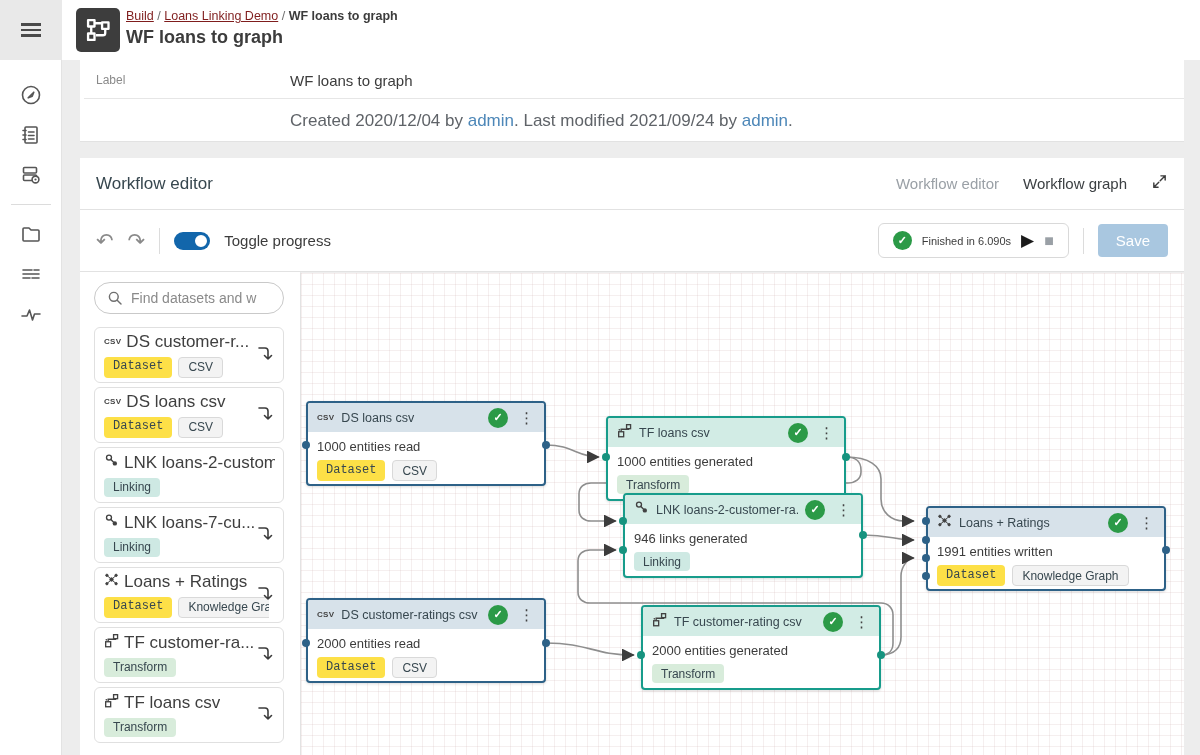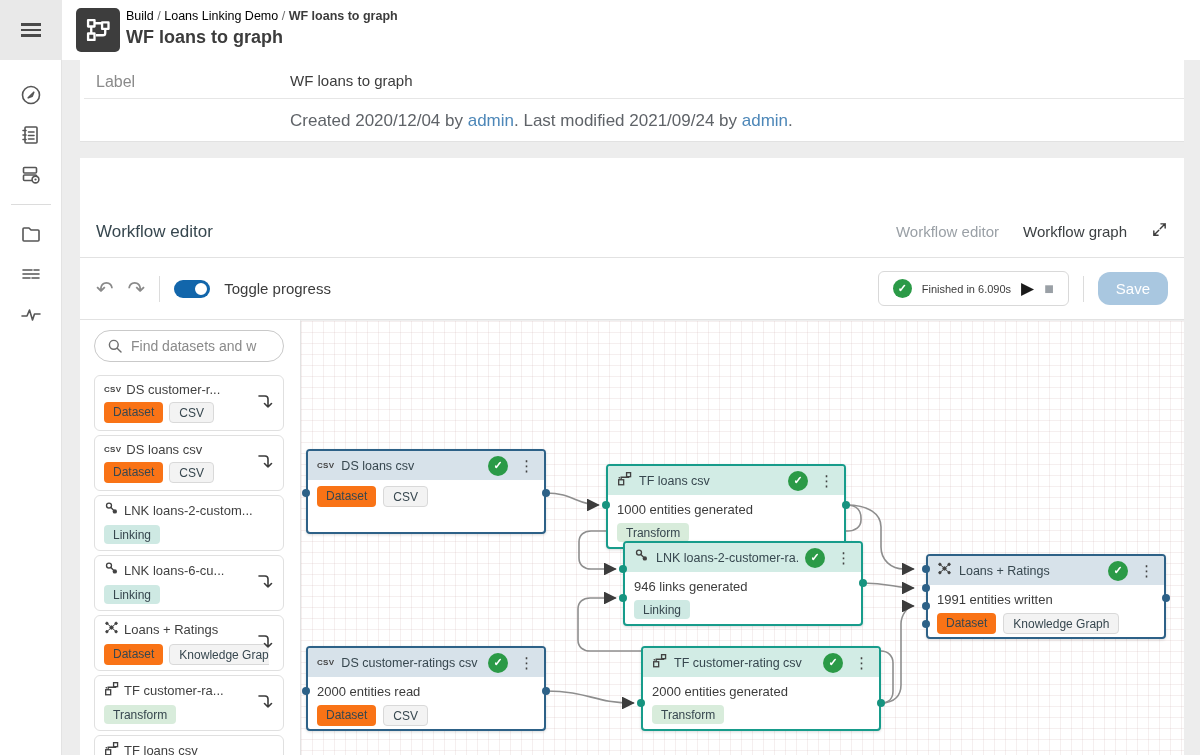--- a/index.html
+++ b/index.html
@@ -13,71 +13,71 @@
   .burger { display:flex; flex-direction:column; gap:3px; cursor:pointer; }
   .burger span { display:block; width:20px; height:2.5px; background:#4a4a4a; }
   .rail-items { display:flex; flex-direction:column; align-items:center; gap:14px; padding-top:22px; }
   .rail-btn { width:34px; height:26px; display:flex; align-items:center; justify-content:center; cursor:pointer; }
   .rail-div { width:40px; height:1px; background:#dcdcdc; margin:2px 0; }
 
   
   #topbar { position:absolute; left:62px; top:0; width:1138px; height:60px; background:#fff; }
   #appicon { position:absolute; left:14px; top:8px; width:44px; height:44px; background:#3d3d3d; border-radius:5px; display:flex; align-items:center; justify-content:center; }
   #crumbs { position:absolute; left:64px; top:9px; font-size:12.5px; color:#6f6f6f; }
-  #crumbs a { color:#000000; cursor:pointer; }
+  #crumbs a { color:#7f1d1d; text-decoration:underline; cursor:pointer; }
   #crumbs .cur { color:#3c3c3c; font-weight:700; }
   #page-title { position:absolute; left:64px; top:27px; font-size:18px; font-weight:700; color:#3c3c3c; }
 
   
   #card-summary { position:absolute; left:80px; top:60px; width:1104px; height:82px; background:#fff; border-bottom:1px solid #e2e2e2; }
-  #lbl-key { position:absolute; left:16px; top:13px; font-size:16px; color:#8a8a8a; }
+  #lbl-key { position:absolute; left:16px; top:13px; font-size:12px; color:#8a8a8a; }
   #lbl-val { position:absolute; left:210px; top:12px; font-size:15px; color:#3c3c3c; }
   #sum-div { position:absolute; left:4px; right:0; top:38px; height:1px; background:#e6e6e6; }
   #created { position:absolute; left:210px; top:51px; font-size:17px; color:#5f6368; }
   #created a { color:#4d87b8; text-decoration:none; cursor:pointer; }
 
   
   #card-editor { position:absolute; left:80px; top:158px; width:1104px; height:597px; background:#fff; }
-  #ed-head { height:52px; border-bottom:1px solid #e2e2e2; display:flex; align-items:center; justify-content:space-between; padding:0 16px;margin-top:48px; }
+  #ed-head { height:52px; border-bottom:1px solid #e2e2e2; display:flex; align-items:center; justify-content:space-between; padding:0 16px; }
   #ed-title { font-size:17px; color:#37474f; }
   .ed-tabs { display:flex; align-items:center; gap:24px; }
   .tab { font-size:15px; cursor:pointer; }
   .tab.inactive { color:#9aa0a6; }
   .tab.active { color:#3c4043; font-weight:500; }
 
   #ed-toolbar { height:62px; border-bottom:1px solid #e2e2e2; display:flex; align-items:center; justify-content:space-between; padding:0 16px; }
   .tb-left { display:flex; align-items:center; gap:14px; }
   .histbtn { font-size:21px; color:#8a8a8a; cursor:pointer; line-height:1; }
   .vdiv { width:1px; height:26px; background:#dcdcdc; }
   .toggle { width:36px; height:18px; border-radius:10px; background:#1266ab; position:relative; cursor:pointer; }
   .toggle .knob { position:absolute; right:1px; top:1px; width:16px; height:16px; border-radius:50%; background:#fff; border:2px solid #1266ab; }
   .toggle-label { font-size:15px; color:#3c3c3c; }
   .tb-right { display:flex; align-items:center; gap:14px; }
   .status-pill { display:flex; align-items:center; gap:10px; border:1px solid #d9d9d9; border-radius:6px; background:#fff; padding:7px 14px; }
   .chk { width:19px; height:19px; border-radius:50%; background:#2b9a47; color:#fff; font-size:11px; font-weight:700; display:flex; align-items:center; justify-content:center; }
   .status-text { font-size:11px; color:#3c3c3c; }
   .play { font-size:17px; color:#1b1b1b; cursor:pointer; line-height:1; }
   .stop { font-size:16px; color:#9aa0a6; cursor:pointer; line-height:1; }
-  .save-btn { background:#a9c7e0; color:#fff; font-size:15px; border:none; border-radius:12px; padding:8px 18px; cursor:default; }
+  .save-btn { background:#a9c7e0; color:#fff; font-size:15px; border:none; border-radius:4px; padding:8px 18px; cursor:default; }
 
   #ed-body { position:relative; height:483px; display:flex; }
 
   
   #palette { width:220px; padding:10px 16px 0 14px; overflow:hidden; }
   .search { display:flex; align-items:center; gap:8px; border:1px solid #c9c9c9; border-radius:16px; height:32px; padding:0 12px; margin-bottom:13px; background:#fff; }
   .search input { border:none; outline:none; font-size:14px; color:#3c3c3c; width:140px; background:transparent; font-family:"Liberation Sans",sans-serif; }
   .search input::placeholder { color:#8a8a8a; }
   .pcard { border:1px solid #e0e0e0; border-radius:6px; background:#fff; padding:7px 8px 8px 9px; margin-bottom:4px; display:flex; align-items:center; justify-content:space-between; height:56px; overflow:hidden; }
   .pcard .pl { overflow:hidden; }
   .prow { display:flex; align-items:center; gap:5px; white-space:nowrap; }
-  .pname { font-size:13px; color:#3f3f3f; white-space:nowrap; }
+  .pname { font-size:17px; color:#3f3f3f; white-space:nowrap; }
   .csvglyph { font-size:8px; font-weight:700; color:#424242; letter-spacing:.3px; }
   .badges { display:flex; gap:6px; margin-top:5px; white-space:nowrap; }
   .badge { font-size:12px; padding:2.5px 9px; border-radius:4px; color:#37474f; white-space:nowrap; }
-  .b-dataset { background:#f97316; }
+  .b-dataset { background:#fde047;font-family:Liberation Mono, monospace; }
   .b-neutral { background:#f3f3f3; border:1px solid #d9d9d9; }
   .b-linking { background:#cee9e3; }
   .b-transform { background:#d8ecdb; }
   .ins-arrow { flex:none; cursor:pointer; }
 
   
   #canvas { position:relative; flex:1; background:#fff; border-left:1px solid #e3e3e3; border-top:1px solid #eee;
     background-image:
       linear-gradient(to right, rgba(205,175,175,.20) 1px, transparent 1px),
       linear-gradient(to bottom, rgba(205,175,175,.20) 1px, transparent 1px);
@@ -274,21 +274,21 @@
       </div>
 
       <div class="pcard">
         <div class="pl">
             <div class="prow">
           <span><svg width="15" height="15" viewBox="0 0 18 18" style="stroke:#424242; fill:none; stroke-width:1.6;">
                   <circle cx="6" cy="5.5" r="3"></circle>
                   <path d="M8,7.5 L11.5,11"></path>
                   <circle cx="13" cy="12.5" r="2.6" fill="#424242" stroke="none"></circle>
                 </svg></span>
-          <span class="pname">LNK loans-6-cu...</span>
+          <span class="pname">LNK loans-7-cu...</span>
             </div>
           <div class="badges">
             <span class="badge b-linking">Linking</span>
           </div>
           </div>
         <span class="ins-arrow"><svg class="icon-svg" width="20" height="20" viewBox="0 0 20 20" style="stroke:#3c3c3c">
               <path d="M4,5 h6 a3,3 0 0 1 3,3 v8 M9.5,12.5 L13,16 L16.5,12.5"></path>
             </svg></span>
       </div>
 
@@ -374,20 +374,21 @@
         </g>
       </svg>
 
       <div class="node blue" style="left:5px; top:128px;">
         <div class="nhead">
           <span class="csvglyph">CSV</span>
           <span class="ntitle">DS loans csv</span>
           <span class="nchk">✓</span>
           <span class="kebab">⋮</span>
         </div>
+        <div class="nstat">1000 entities read</div>
         <div class="nbadges">
           <span class="badge b-dataset">Dataset</span>
           <span class="badge b-neutral">CSV</span>
         </div>
       </div>
 
       <div class="node teal" style="left:305px; top:143px;">
         <div class="nhead">
           <span><svg width="15" height="15" viewBox="0 0 18 18" style="stroke:#424242; fill:none; stroke-width:1.6;">
                 <rect x="2" y="10.5" width="6" height="6"></rect>
@@ -450,21 +451,21 @@
           <span class="nchk">✓</span>
           <span class="kebab">⋮</span>
         </div>
         <div class="nstat">2000 entities read</div>
         <div class="nbadges">
           <span class="badge b-dataset">Dataset</span>
           <span class="badge b-neutral">CSV</span>
         </div>
       </div>
 
-      <div class="node teal" style="left:340px; top:325px;">
+      <div class="node teal" style="left:340px; top:332px;">
         <div class="nhead">
           <span><svg width="15" height="15" viewBox="0 0 18 18" style="stroke:#424242; fill:none; stroke-width:1.6;">
                 <rect x="2" y="10.5" width="6" height="6"></rect>
                 <rect x="11.5" y="2" width="4.8" height="4.8"></rect>
                 <path d="M5,10.5 V7.5 H13.9 V6.8"></path>
                 <circle cx="2.8" cy="8.2" r="1" fill="#424242" stroke="none"></circle>
               </svg></span>
           <span class="ntitle">TF customer-rating csv</span>
           <span class="nchk">✓</span>
           <span class="kebab">⋮</span>

